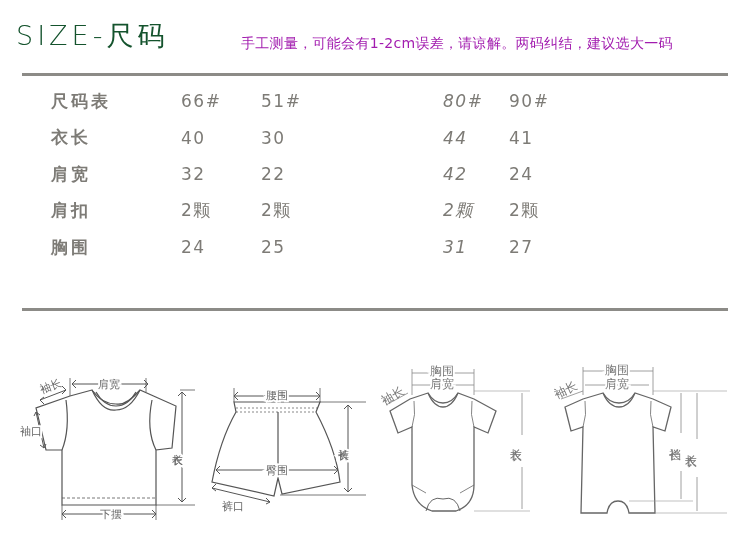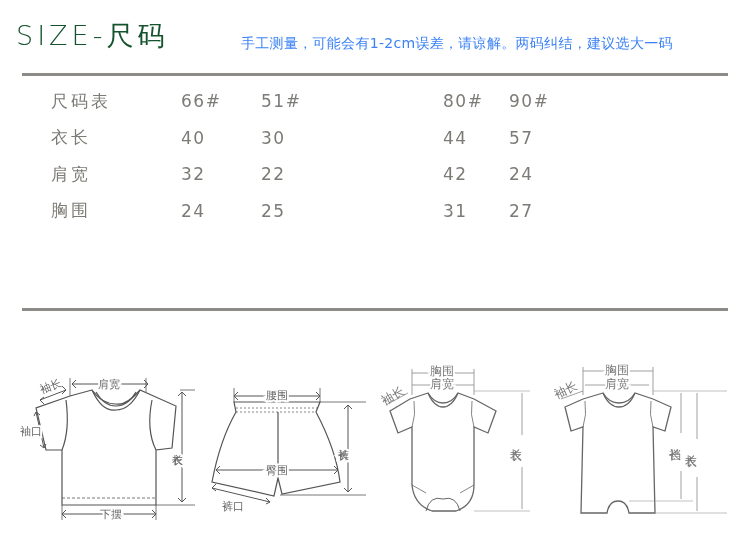--- a/index.html
+++ b/index.html
@@ -1,30 +1,30 @@
 <!DOCTYPE html>
 <html><head>
 <meta charset="utf-8">
 <style>
   html, body { margin:0; padding:0; background:#ffffff; }
   body { width:750px; height:550px; position:relative; overflow:hidden;
          font-family:"DejaVu Sans", "Liberation Sans", sans-serif; color:#7d7b76; }
   .title { position:absolute; left:16px; top:12px; font-size:27px; letter-spacing:4px;
            color:#14532d; font-weight:300; line-height:48px; }
-  .note { position:absolute; left:241px; top:35px; font-size:14px; color:#3b82f6; letter-spacing:0.3px; }
+  .note { position:absolute; left:241px; top:35px; font-size:14px; color:#a21caf; letter-spacing:0.3px; }
   .rule { position:absolute; height:3px; background:#8c8b87; }
   .rule.top { left:22px; top:73px; width:706px; }
   .rule.mid { left:22px; top:308px; width:706px; }
   table.size { position:absolute; left:34px; top:83px; border-collapse:collapse; }
   table.size td { height:36.5px; padding:0; font-size:17px; color:#7d7b76; letter-spacing:1.5px; }
-  table.size td.lbl { width:130px; padding-left:17px; letter-spacing:3px; }
+  table.size td.lbl { width:130px; padding-left:17px; letter-spacing:3px;font-weight:bold; }
   table.size td.v { text-align:left; }
   table.size td.c1 { width:80px; }
   table.size td.c2 { width:182px; }
-  table.size td.c3 { width:66px; }
+  table.size td.c3 { width:66px;font-style:italic; }
   table.size td.c4 { width:196px; }
   .fig { position:absolute; }
   .fig svg { display:block; }
   .lab { font-family:"DejaVu Serif", "Liberation Serif", serif; font-size:11px; fill:#666; }
   .lab2 { font-family:"DejaVu Sans", "Liberation Sans", sans-serif; font-size:12px; fill:#777; }
 </style>
 </head>
 <body>
 
 <div class="title">SIZE-尺码</div>
@@ -38,28 +38,35 @@
     <td class="v c1">66#</td>
     <td class="v c2">51#</td>
     <td class="v c3">80#</td>
     <td class="v c4">90#</td>
   </tr>
   <tr>
     <td class="lbl">衣长</td>
     <td class="v c1">40</td>
     <td class="v c2">30</td>
     <td class="v c3">44</td>
-    <td class="v c4">57</td>
+    <td class="v c4">41</td>
   </tr>
   <tr>
     <td class="lbl">肩宽</td>
     <td class="v c1">32</td>
     <td class="v c2">22</td>
     <td class="v c3">42</td>
     <td class="v c4">24</td>
+  </tr>
+  <tr>
+    <td class="lbl">肩扣</td>
+    <td class="v c1">2颗</td>
+    <td class="v c2">2颗</td>
+    <td class="v c3">2颗</td>
+    <td class="v c4">2颗</td>
   </tr>
   <tr>
     <td class="lbl">胸围</td>
     <td class="v c1">24</td>
     <td class="v c2">25</td>
     <td class="v c3">31</td>
     <td class="v c4">27</td>
   </tr>
 </tbody>
   </table>

